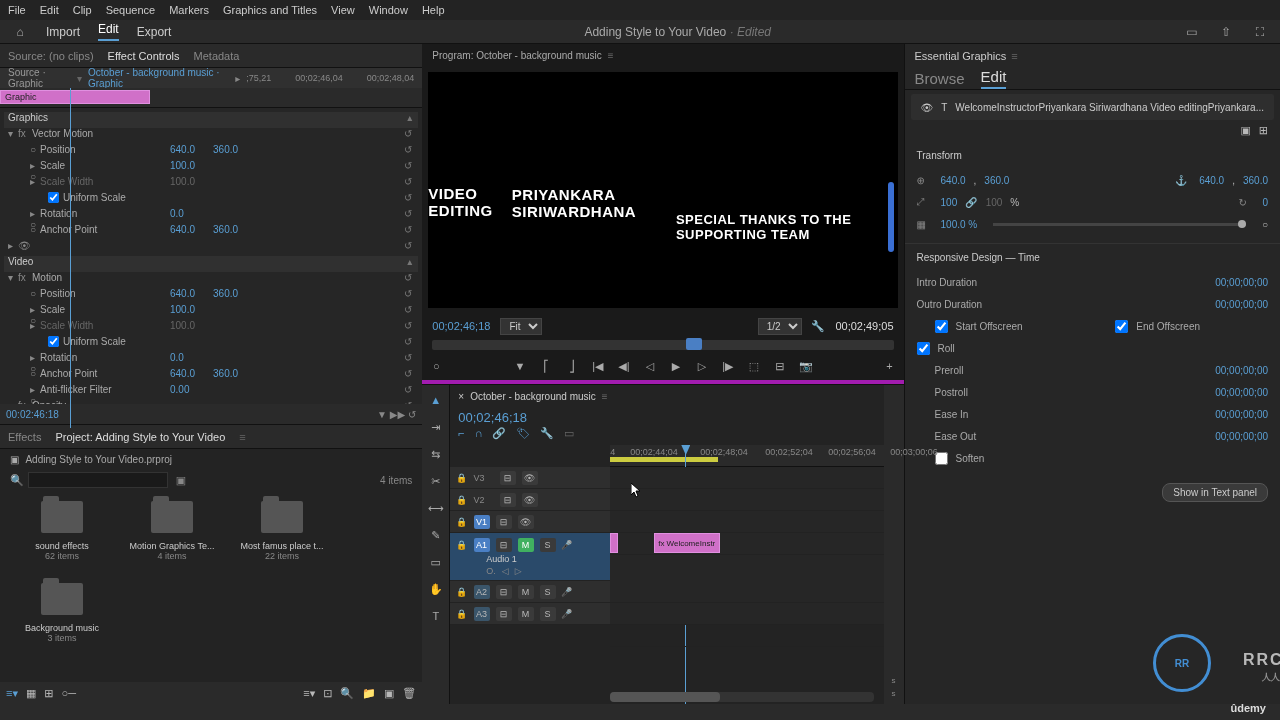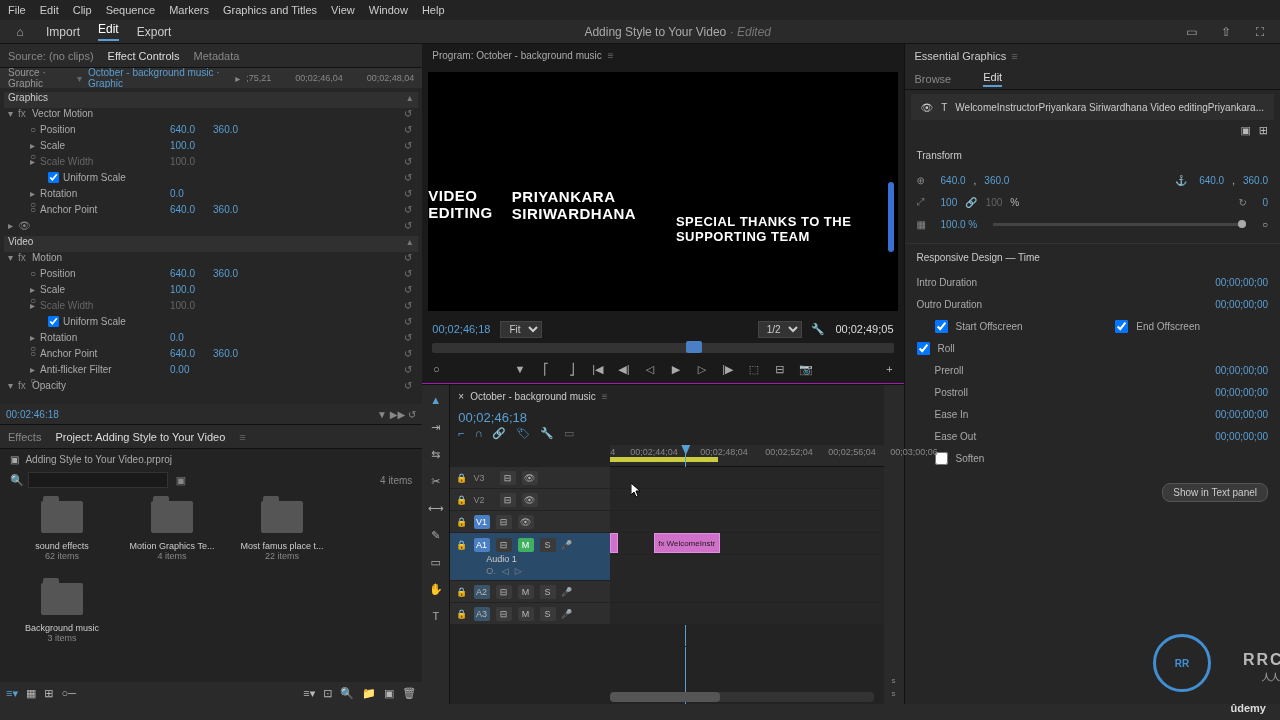--- a/index.html
+++ b/index.html
@@ -31,21 +31,21 @@
 .ec-row input[type=checkbox]{width:11px;height:11px;margin-right:4px}
 .ec-foot{height:20px;background:#2a2a2a;display:flex;align-items:center;padding:0 6px;color:#5a9fd4;font-size:10px}
 .proj-panel{height:280px;background:#232323;border-top:1px solid #111;display:flex;flex-direction:column}
 .proj-body{flex:1;display:flex;flex-wrap:wrap;align-content:flex-start;padding:10px 18px;gap:22px}
 .bin{display:flex;flex-direction:column;align-items:center;width:88px;cursor:pointer}
 .bin .folder{width:42px;height:32px;background:#555;border-radius:2px;position:relative;margin-bottom:8px}
 .bin .folder:before{content:"";position:absolute;top:-5px;left:2px;width:16px;height:6px;background:#555;border-radius:2px 2px 0 0}
 .bin .name{font-size:9px;color:#ccc;text-align:center}
 .bin .count{font-size:9px;color:#888}
 .proj-foot{height:22px;background:#2a2a2a;display:flex;align-items:center;padding:0 6px;gap:8px}
-.program{flex:0 0 340px;background:#1a1a1a;border-bottom:1px solid #a21caf;display:flex;flex-direction:column}
+.program{flex:0 0 340px;background:#1a1a1a;border-bottom:4px solid #a21caf;display:flex;flex-direction:column}
 .prog-header{height:22px;display:flex;align-items:center;padding:0 10px;font-size:10px;color:#aaa;gap:6px}
 .viewer{flex:1;margin:6px;background:#000;position:relative;display:flex;flex-direction:row;justify-content:flex-start;align-items:center;color:#fff;padding-top:24px}
 .viewer .t1{font-weight:900;font-size:15px;letter-spacing:0.5px;font-family:Arial Black,Arial}
 .viewer .t2{font-weight:900;font-size:15px;letter-spacing:0.5px;margin-top:2px;font-family:Arial Black,Arial}
 .viewer .t3{font-weight:700;font-size:13px;margin-top:50px;letter-spacing:0.5px;font-family:Arial Black,Arial}
 .viewer .scrub{position:absolute;right:4px;top:110px;width:6px;height:70px;background:#3a6fd4;border-radius:3px}
 .prog-info{height:24px;display:flex;align-items:center;padding:0 10px;gap:10px;font-size:11px}
 .prog-info .tc-left{color:#5a9fd4}
 .prog-info .tc-right{color:#ddd;margin-left:auto}
 .prog-info select{background:#333;color:#ccc;border:1px solid #444;font-size:10px;padding:1px 4px}
@@ -73,21 +73,21 @@
 .track-row .tbtn.v1{background:#4a7fc4;color:#fff}
 .track-row .tbtn.m{background:#40b060;color:#fff}
 .track-row .tlabel{width:20px;color:#888}
 .track-row.tall{height:48px;flex-direction:column;align-items:flex-start;justify-content:center;gap:2px}
 .track-area{flex:1;position:relative;background:#262626}
 .track-lane{position:absolute;left:0;right:0;border-bottom:1px solid #222}
 .clip-v1a{position:absolute;top:66px;left:0;width:8px;height:20px;background:#d070c8;border:1px solid #e090e0}
 .clip-v1b{position:absolute;top:66px;left:44px;width:66px;height:20px;background:#d070c8;border:1px solid #e090e0;font-size:8px;color:#222;padding:1px 3px;overflow:hidden;display:flex;align-items:center}
 .clip-v1b .fx{margin-right:2px}
 .eg-header{height:24px;display:flex;align-items:center;padding:0 10px;font-size:11px;color:#ccc;gap:5px}
-.eg-tabs{height:22px;display:flex;align-items:center;padding:0 10px;gap:32px;font-size:11px;color:#888;border-bottom:1px solid #111}
+.eg-tabs{height:22px;display:flex;align-items:center;padding:0 10px;gap:16px;font-size:15px;color:#888;border-bottom:1px solid #111}
 .eg-tabs .active{color:#ddd;border-bottom:2px solid #5a9fd4;padding-bottom:2px}
 .eg-layer{height:26px;display:flex;align-items:center;padding:0 10px;gap:8px;font-size:10px;color:#ccc;background:#2e2e2e;margin:4px 6px;border-radius:2px}
 .eg-section{padding:8px 12px}
 .eg-section h4{font-size:10px;color:#ccc;margin-bottom:8px;font-weight:normal}
 .eg-row{display:flex;align-items:center;height:22px;gap:8px;font-size:10px}
 .eg-row .ic{width:16px;color:#888}
 .eg-row .v{color:#5a9fd4}
 .eg-row label{flex:1;color:#aaa}
 .eg-show-btn{padding:3px 10px;background:#3a3a3a;border:1px solid #555;border-radius:8px;font-size:10px;color:#ccc;cursor:pointer;float:right;margin:6px 12px}
 .cursor-ptr{position:absolute;left:631px;top:483px;width:12px;height:16px;pointer-events:none;z-index:999}
@@ -134,20 +134,24 @@
       <span>Metadata</span>
     </div>
     <div class="source-header">
       <span>Source · Graphic</span>
         <span style="color:#666">▾</span>
       <span class="blue">October - background music · Graphic</span>
       <span style="margin-left:auto;color:#888">▸</span>
       <span style="color:#888;font-size:9px">;75,21</span>
       <span style="color:#888;font-size:9px;margin-left:18px">00;02;46,04</span>
       <span style="color:#888;font-size:9px;margin-left:18px">00;02;48,04</span>
+    </div>
+    <div class="ec-mini-tl">
+      <div class="clip">Graphic</div>
+      <div style="position:absolute;top:0;left:70px;width:1px;height:340px;background:#5a9fd4;z-index:5"></div>
     </div>
     <div class="ec-body">
       <div class="ec-row header">
           <span>Graphics</span>
           <span class="reset">▴</span>
         </div>
       <div class="ec-row">
           <span class="arrow">▾</span>
           <span class="fx">fx</span>
           <span class="label">Vector Motion</span>

